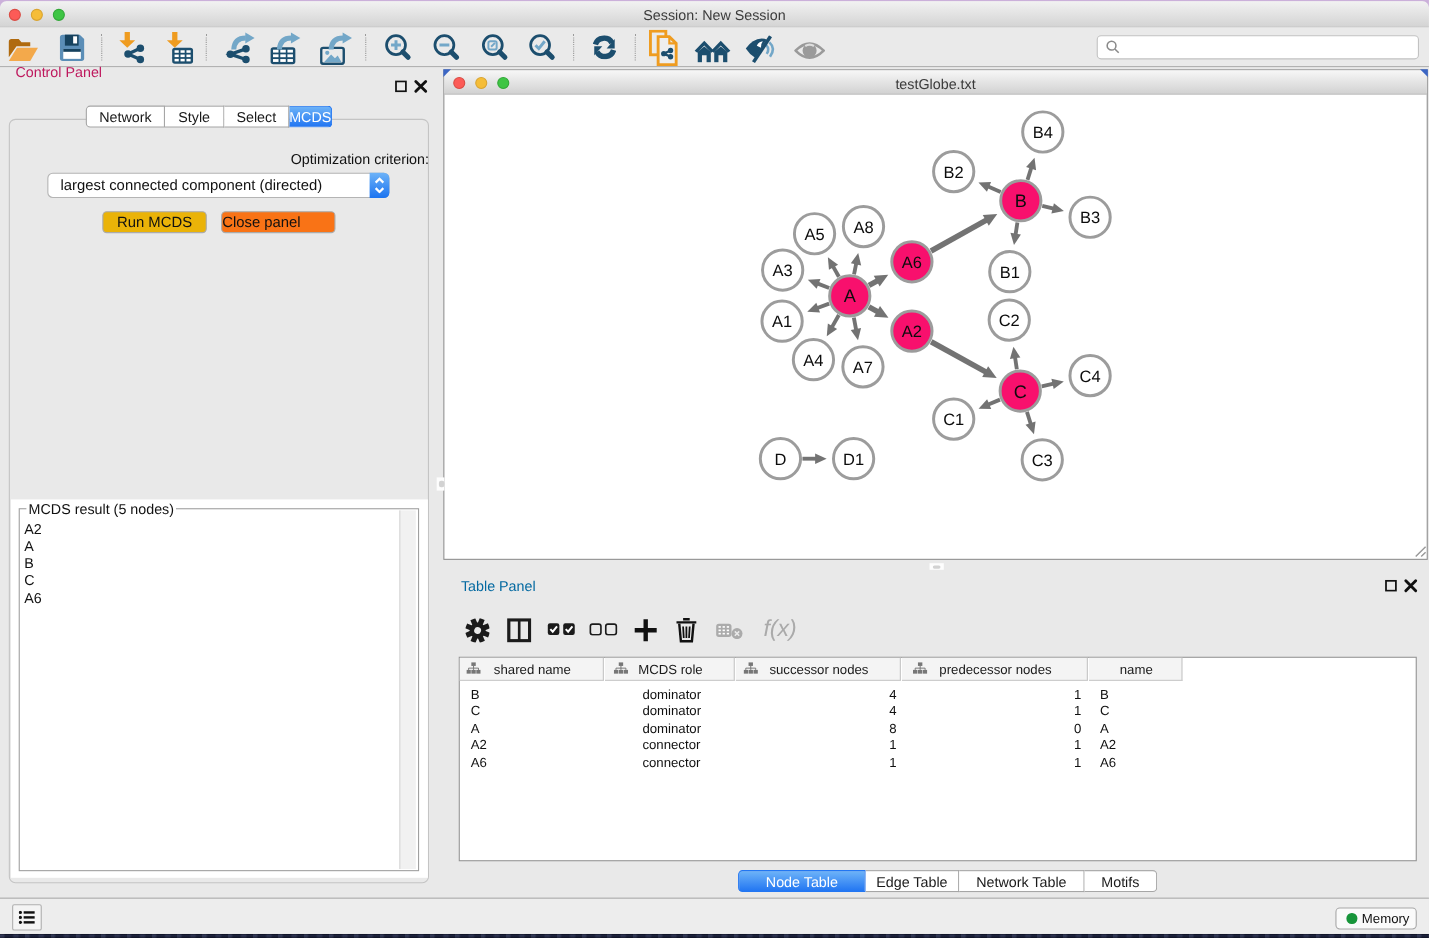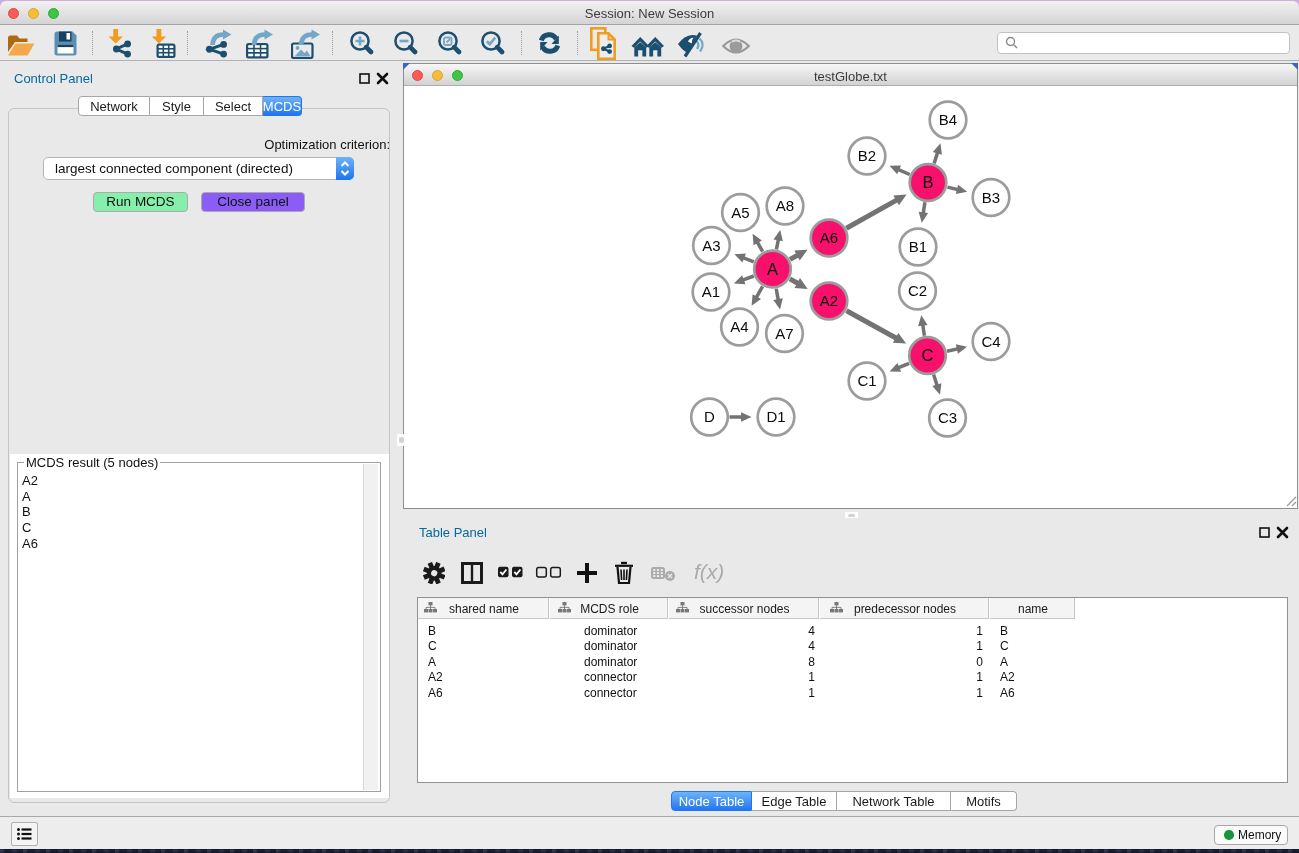--- a/index.html
+++ b/index.html
@@ -147,21 +147,21 @@
 <div class="tsep" style="left:187px"></div>
 <div class="tsep" style="left:332px"></div>
 <div class="tsep" style="left:521px"></div>
 <div class="tsep" style="left:577px"></div>
 <div class="abs" style="left:997px;top:32px;width:293px;height:22px;background:#fff;border:1.5px solid #c2c2c2;border-radius:4px"></div>
 <svg class="abs" style="left:1005px;top:36px" width="14" height="14">
     <circle cx="5.5" cy="5.5" r="4" fill="none" stroke="#8a8a8a" stroke-width="1.4"></circle>
     <line x1="8.5" y1="8.5" x2="12" y2="12" stroke="#8a8a8a" stroke-width="1.4"></line>
   </svg>
 
-<div class="abs" style="left:14px;top:71px;font-size:13px;color:#0369a1">Control Panel</div>
+<div class="abs" style="left:14px;top:58px;font-size:13px;color:#be185d">Control Panel</div>
 <svg class="abs" style="left:359px;top:73px" width="11" height="11">
     <rect x="1" y="1" width="9" height="9" fill="none" stroke="#111" stroke-width="1.6"></rect>
   </svg>
 <svg class="abs" style="left:376px;top:72px" width="13" height="13">
     <path d="M2 2 L11 11 M11 2 L2 11" stroke="#111" stroke-width="2.6" stroke-linecap="round"></path>
   </svg>
 
 <div class="abs" style="left:8px;top:108px;width:382px;height:695px;background:#e9e9e9;border:1px solid #c4c4c4;border-radius:6px"></div>
 
 <div class="seg" style="left:78px;top:96px">
@@ -173,22 +173,22 @@
 
 <div class="abs" style="left:8px;top:137px;width:382px;text-align:right;font-size:13px;color:#111">Optimization criterion:</div>
 
 <div class="abs" style="left:43px;top:157px;width:311px;height:23px;background:#fff;border:1px solid #b4b4b4;border-radius:5px"></div>
 <div class="abs" style="left:336px;top:157px;width:18px;height:23px;background:linear-gradient(#6db3f8,#1c74f0);border-radius:0 5px 5px 0"></div>
 <svg class="abs" style="left:339px;top:161px" width="12" height="15">
     <path d="M2.5 5 L6 1.5 L9.5 5 M2.5 10 L6 13.5 L9.5 10" stroke="#fff" stroke-width="2" fill="none"></path>
   </svg>
 <div class="abs" style="left:55px;top:161px;font-size:13.5px;color:#111">largest connected component (directed)</div>
 
-<div class="abs" style="left:93px;top:192px;width:95px;height:20px;background:#86efac;border:1px solid #ababab;border-radius:4px;text-align:center;font-size:13.5px;color:#111;line-height:18px">Run MCDS</div>
-<div class="abs" style="left:201px;top:192px;width:104px;height:20px;background:#8b5cf6;border:1px solid #ababab;border-radius:4px;text-align:center;font-size:13.5px;color:#111;line-height:18px">Close panel</div>
+<div class="abs" style="left:93px;top:192px;width:95px;height:20px;background:#eab308;border:1px solid #ababab;border-radius:4px;text-align:center;font-size:13.5px;color:#111;line-height:18px">Run MCDS</div>
+<div class="abs" style="left:201px;top:192px;width:104px;height:20px;background:#f97316;border:1px solid #ababab;border-radius:4px;font-size:13.5px;color:#111;line-height:18px">Close panel</div>
 
 <div class="abs" style="left:10px;top:454px;width:379px;height:344px;background:#fff"></div>
 <div class="abs" style="left:17px;top:462px;width:364px;height:330px;border:1px solid #a0a0a0"></div>
 <div class="abs" style="left:24px;top:455px;font-size:13px;color:#111;background:#fff;padding:0 2px">MCDS result (5 nodes)</div>
 <div class="abs" style="left:363px;top:464px;width:15px;height:326px;background:#f1f1f1;border-left:1px solid #d6d6d6"></div>
 <div class="abs" style="left:22px;top:473px;font-size:13px;color:#111;line-height:15.7px">A2<br>A<br>B<br>C<br>A6</div>
 
 <div class="abs" style="left:0;top:816px;width:1299px;height:33px;background:#ededed;border-top:1px solid #a8a8a8"></div>
 <div class="abs" style="left:11px;top:822px;width:27px;height:24px;background:#f4f4f4;border:1px solid #b0b0b0;border-radius:2px"></div>
 <svg class="abs" style="left:17px;top:828px" width="15" height="12">
@@ -404,21 +404,21 @@
 <div class="trow" style="top:86.60000000000001px">
       <span style="position:absolute;left:10px">A6</span>
       <span style="position:absolute;left:166px">connector</span>
       <span style="position:absolute;left:341px;width:56px;text-align:right">1</span>
       <span style="position:absolute;left:509px;width:56px;text-align:right">1</span>
       <span style="position:absolute;left:582px">A6</span>
     </div>
 </div>
 
 <div class="seg" style="left:671px;top:791px">
-  <div class="sel" style="width:81px">Node Table</div>
+  <div class="sel" style="width:116px">Node Table</div>
   <div style="width:85px">Edge Table</div>
   <div style="width:114px">Network Table</div>
   <div style="width:66px">Motifs</div>
 </div>
 
 <svg style="position:absolute;left:424px;top:602px" width="13" height="11">
     <rect x="4.5" y="0" width="4" height="3.4" fill="#777"></rect>
     <rect x="0" y="7" width="4" height="3.4" fill="#777"></rect>
     <rect x="4.5" y="7" width="4" height="3.4" fill="#777"></rect>
     <rect x="9" y="7" width="4" height="3.4" fill="#777"></rect>

